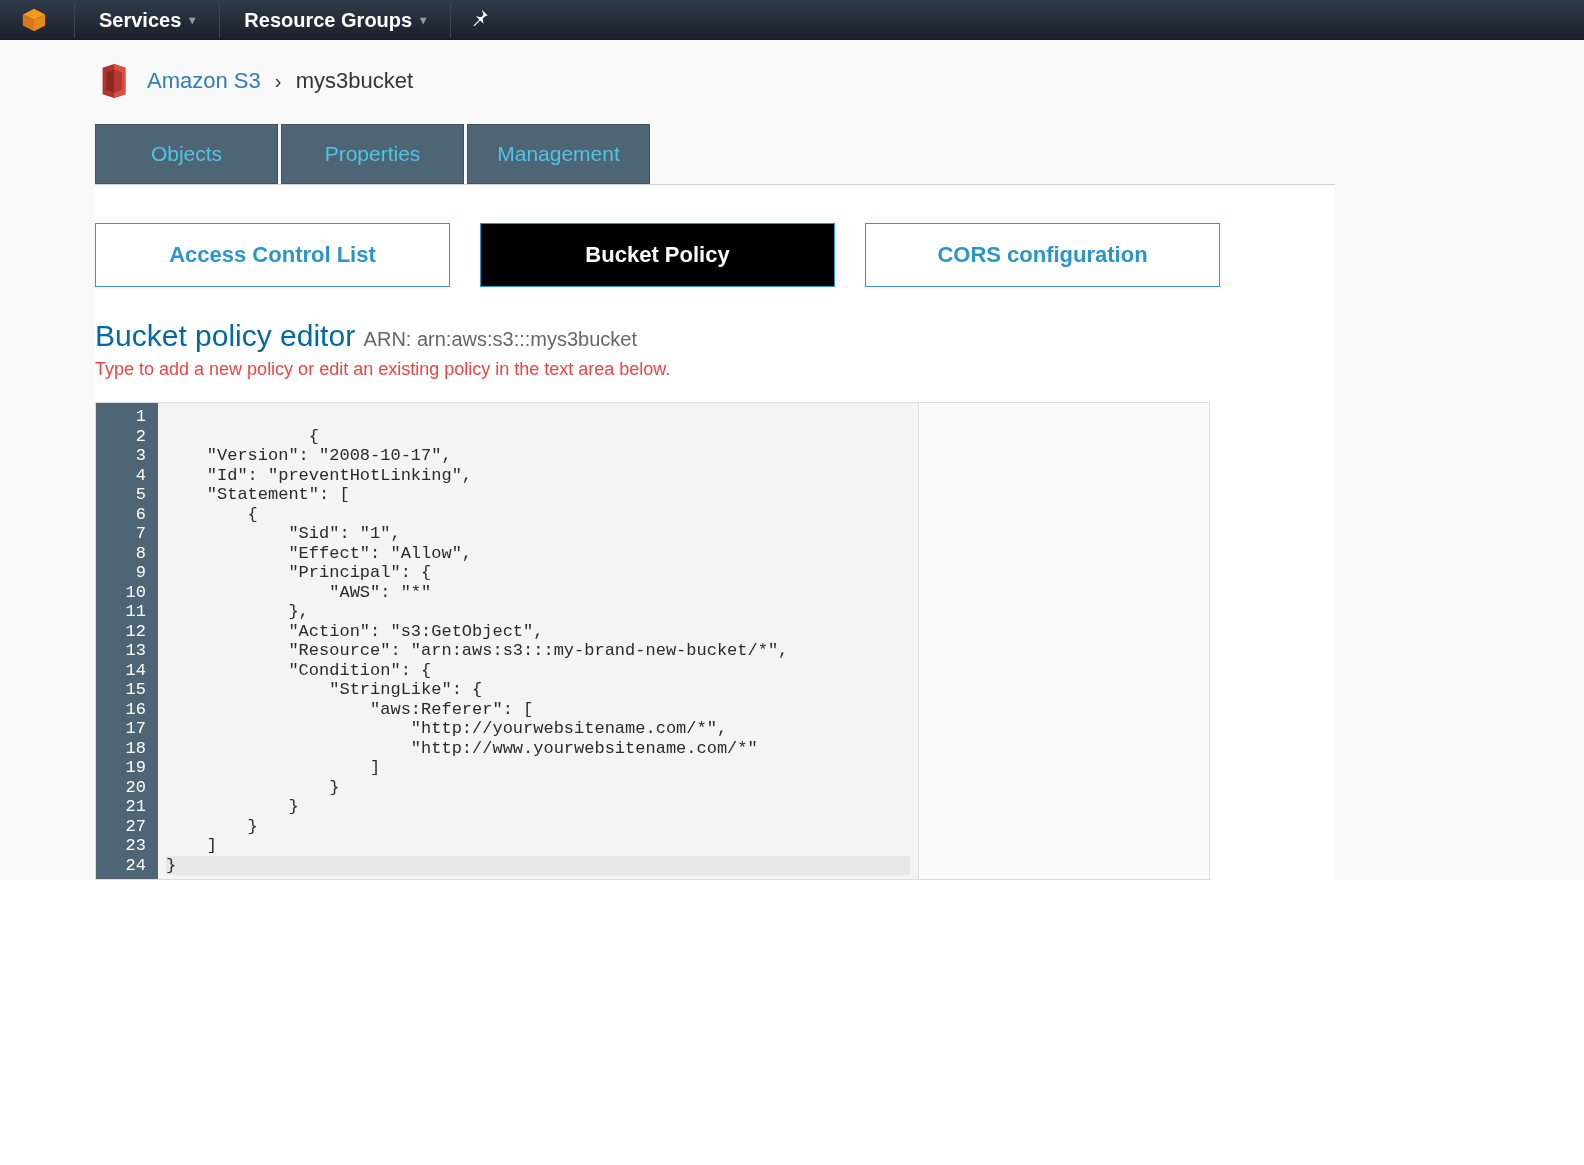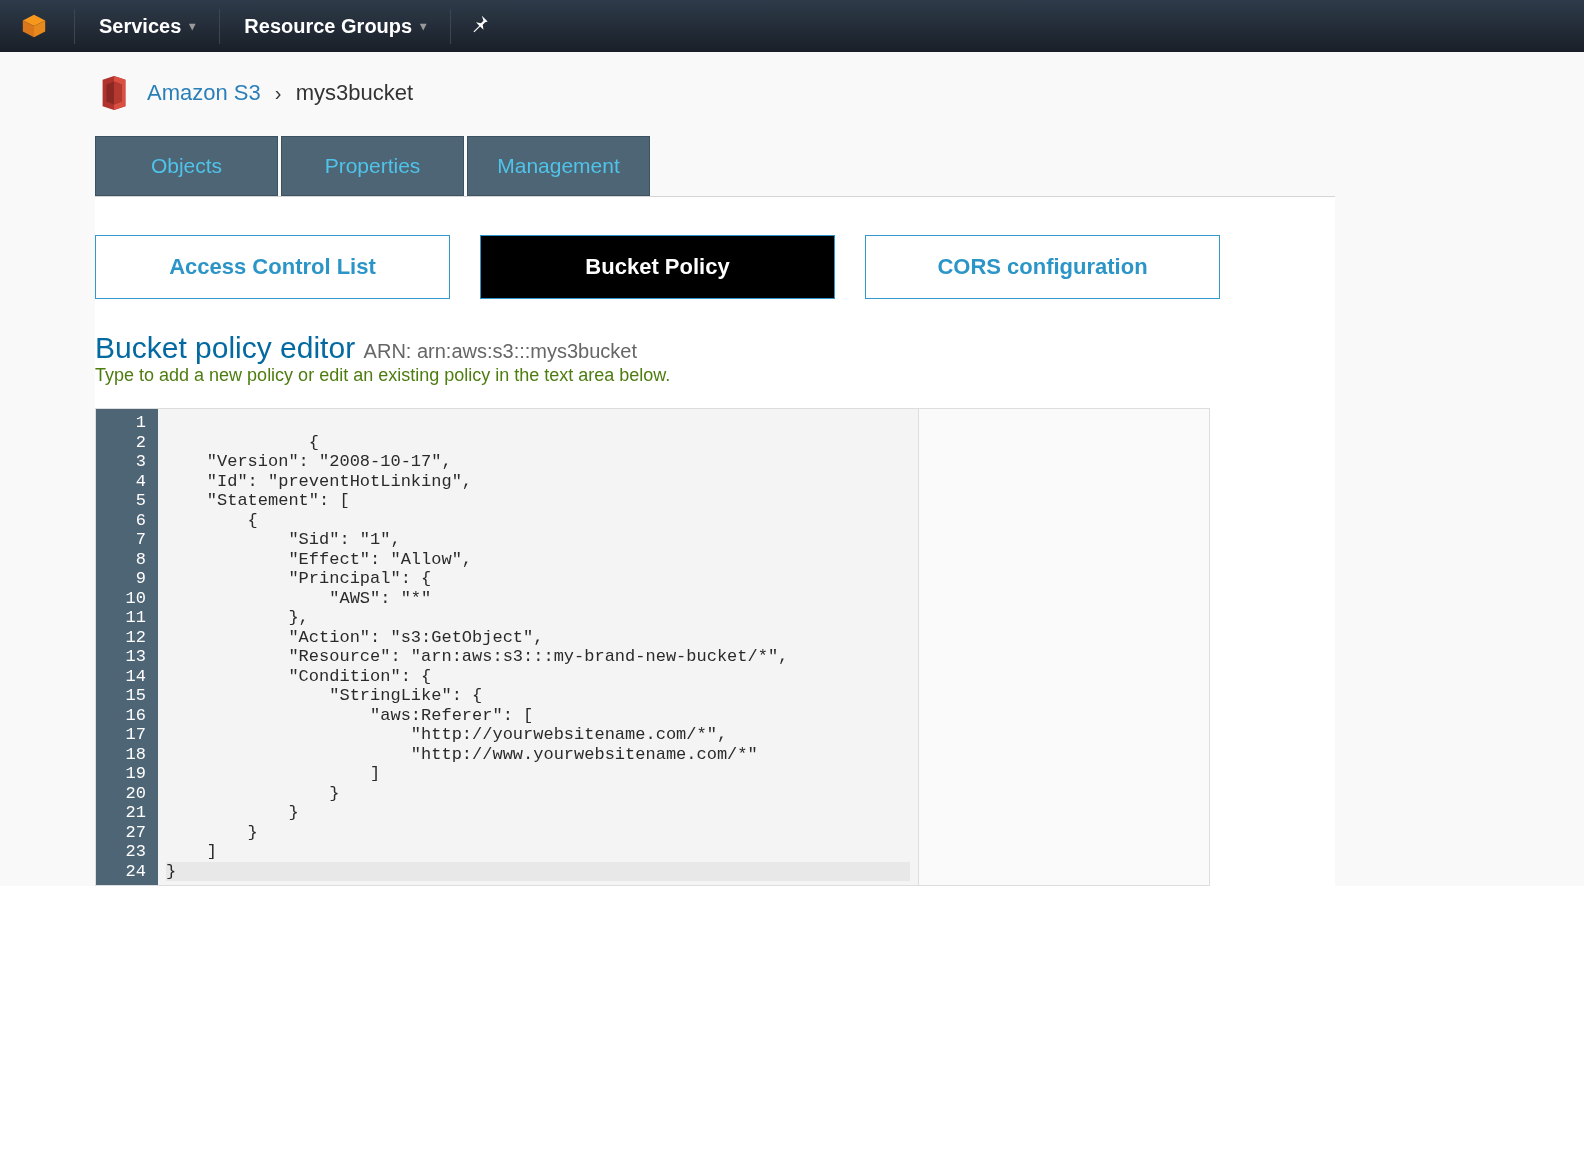--- a/index.html
+++ b/index.html
@@ -1,21 +1,21 @@
 <!DOCTYPE html>
 <html><head>
   <meta charset="utf-8">
   <style>
     * { margin: 0; padding: 0; box-sizing: border-box; }
     body { font-family: "Helvetica Neue", Arial, sans-serif; background: #fff; }
 
     .topbar {
       background: #232e3e;
       background: linear-gradient(#2f3b4a, #191f28);
-      height: 52px;
+      height: 40px;
       display: flex;
       align-items: center;
       padding: 0 20px;
       gap: 8px;
     }
     .topbar .cube {
       width: 28px; height: 28px;
       display: inline-block;
       margin-right: 18px;
     }
@@ -91,21 +91,21 @@
       background:#000000;
       color:#fff;
       border:1px solid #2b95c8;
     }
 
     .editor-head { margin-bottom:14px; }
     .editor-title {
       font-size:30px; color:#0369a1; font-weight:400; display:inline;
     }
     .editor-arn { font-size:20px; color:#666; margin-left:4px; }
-    .editor-sub { font-size:18px; color:#4d7c0f; }
+    .editor-sub { font-size:18px; color:#ef4444; margin-top:6px; }
 
     .editor-wrap {
       display:flex;
       border:1px solid #ddd;
       background:#f4f4f4;
       margin-top:22px;
       width: 1115px;
     }
     .gutter {
       background:#4e6576;

